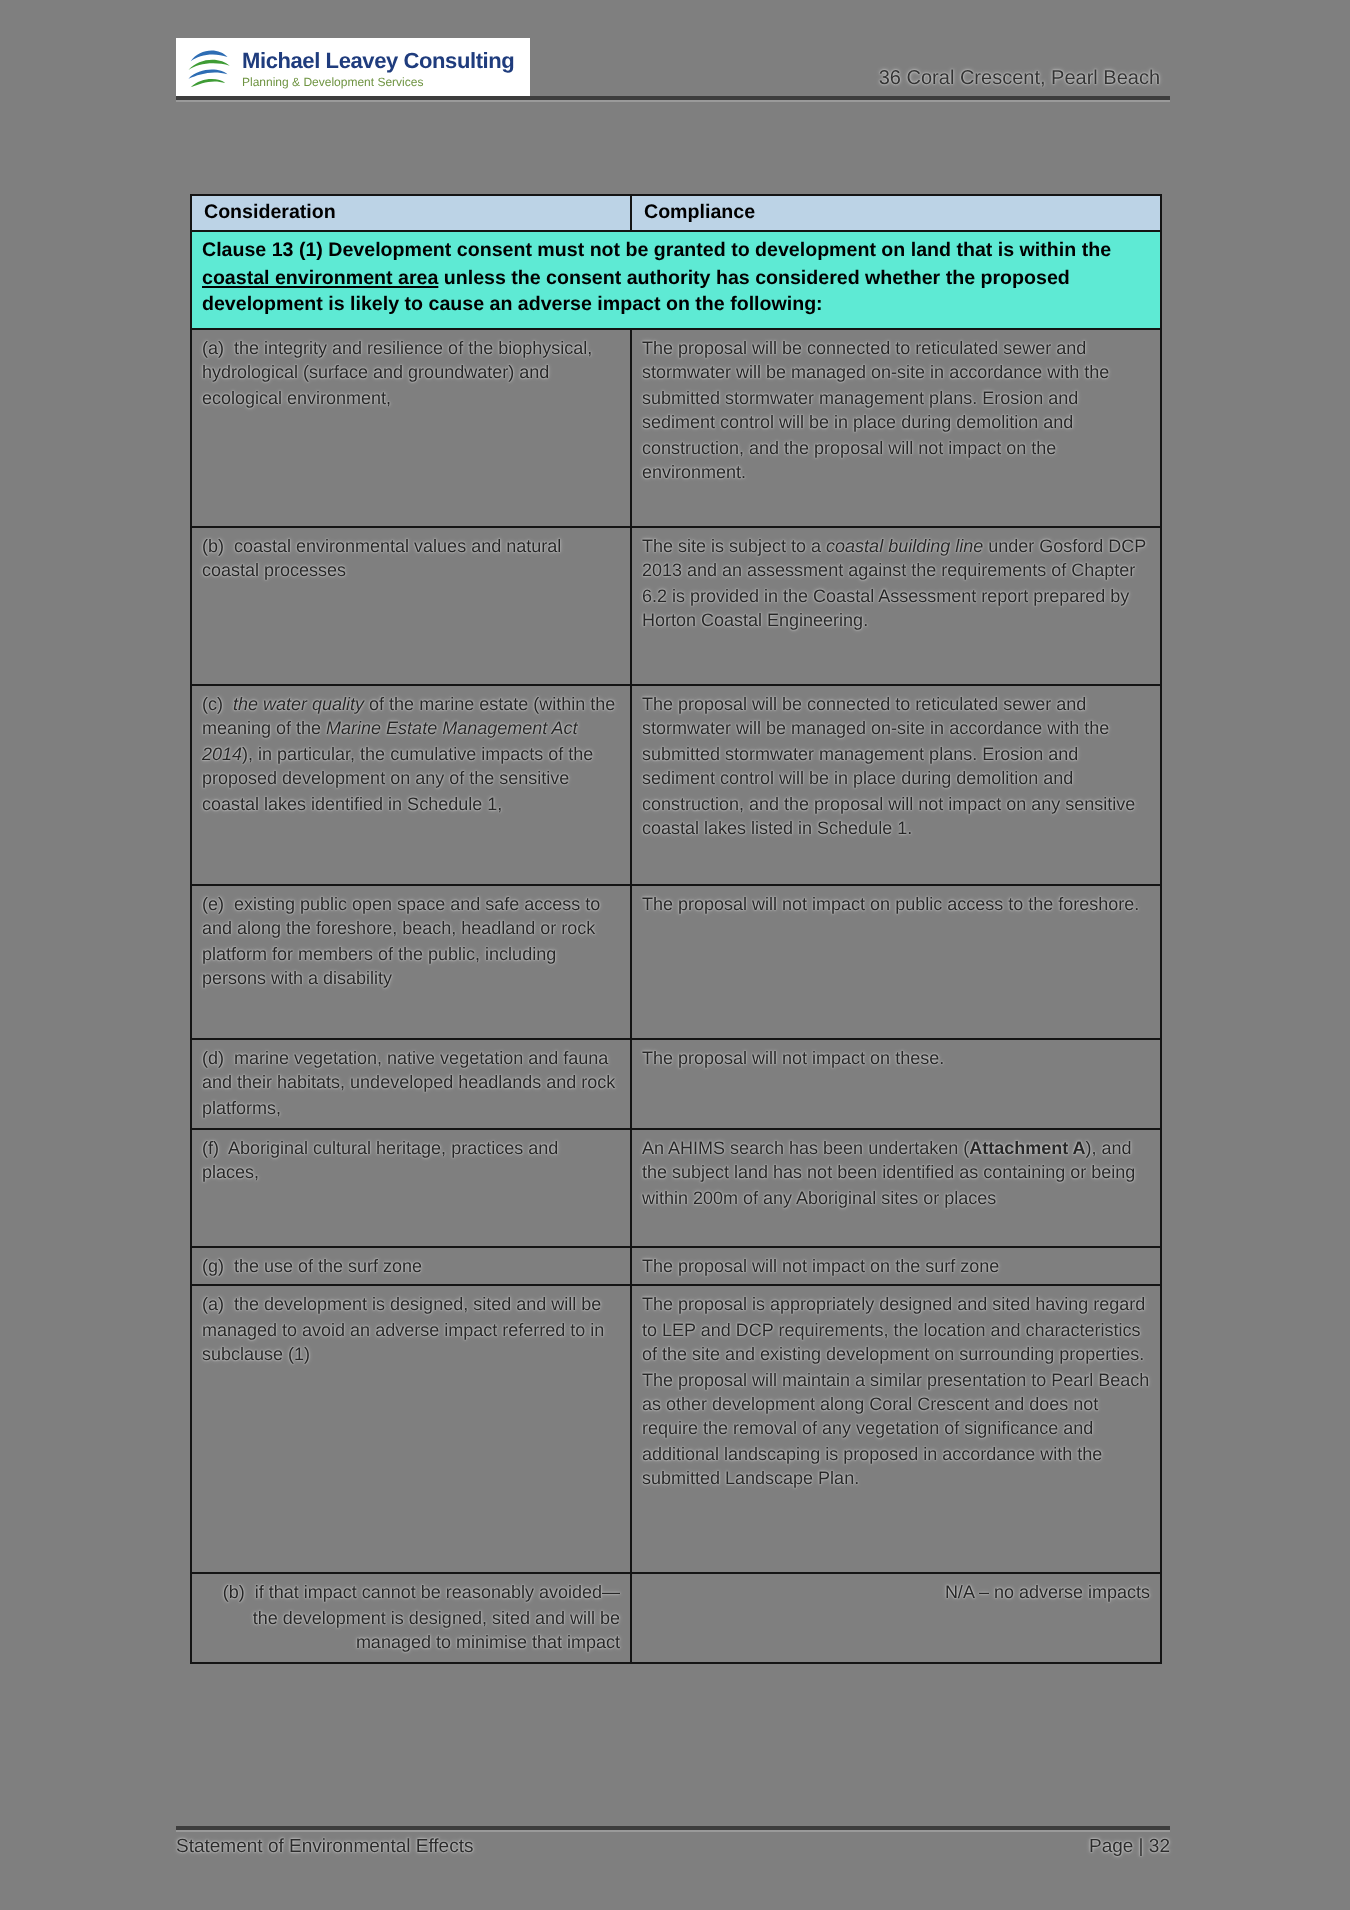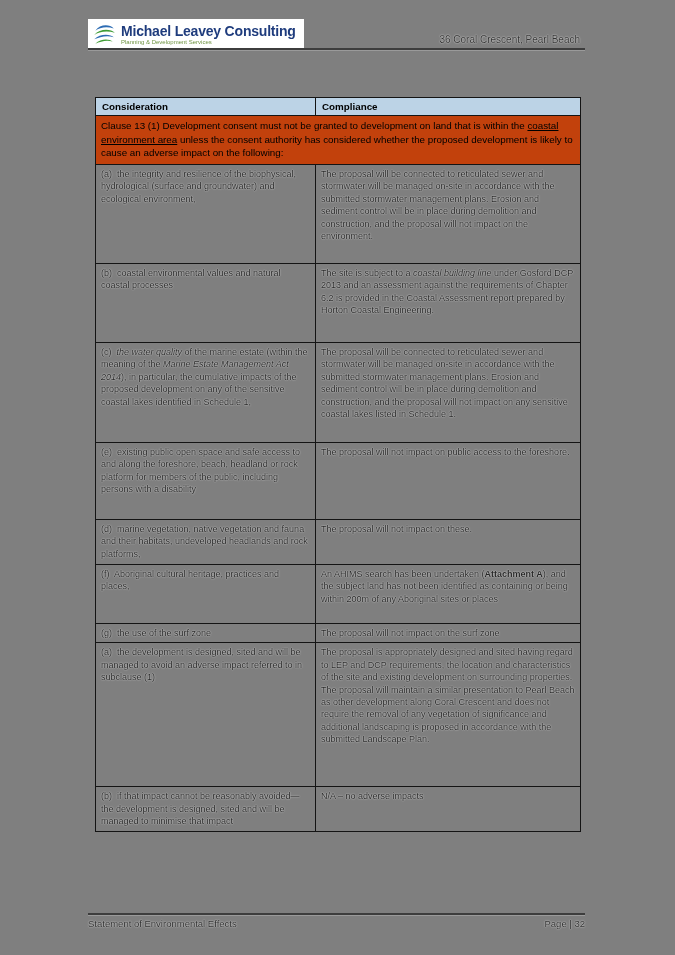--- a/index.html
+++ b/index.html
@@ -13,21 +13,21 @@
   
   .hdr-logo{
     position:absolute;left:88px;top:19px;
     background:#ffffff;
     display:flex;align-items:center;
     padding:2px 8px 2px 3px;
     height:28px;
   }
   .hdr-logo .swirl{width:26px;height:26px;flex:0 0 auto;margin-right:4px;}
   .logo-title{
-    font-size:14px;font-weight:bold;color:#1f3c7d;line-height:12px;letter-spacing:-0.2px;
+    font-size:11px;font-weight:bold;color:#1f3c7d;line-height:12px;letter-spacing:-0.2px;
   }
   .logo-tagline{
     font-size:6px;color:#6f9442;line-height:8px;margin-top:1px;
   }
   .hdr-project{
     position:absolute;right:95px;top:34px;
     font-size:10px;color:#333333;
     text-shadow:0 0 1px rgba(255,255,255,.8),0 0 2px rgba(255,255,255,.5);
   }
   .hdr-rule{
@@ -45,42 +45,42 @@
     padding:3px 5px;
     box-sizing:border-box;
     overflow:hidden;
   }
   tr.col-head td{
     background:#bcd3e6;color:#000;
     font-weight:bold;font-size:9.8px;line-height:13px;
     height:17px;padding:2px 6px;
   }
   tr.section-head td{
-    background:#c2410c;color:#000;
-    font-weight:normal;font-size:9.8px;line-height:13.6px;
+    background:#5eead4;color:#000;
+    font-weight:bold;font-size:9.8px;line-height:13.6px;
   }
   tr.body-row td{
     font-size:9px;line-height:12.4px;color:#262626;
     text-shadow:0 0 1px rgba(255,255,255,.8),0 0 2px rgba(255,255,255,.45);
   }
   .st-b{font-weight:bold;}
   .st-i{font-style:italic;}
   .st-u{text-decoration:underline;}
   
   tr.rh-c1 td{height:49px;}
   tr.rh-a  td{height:99px;}
   tr.rh-b  td{height:79px;}
   tr.rh-c  td{height:100px;}
   tr.rh-d  td{height:45px;}
   tr.rh-e  td{height:77px;}
   tr.rh-f  td{height:59px;}
   tr.rh-g  td{height:19px;}
   tr.rh-c2 td{height:36px;}
   tr.rh-2a td{height:144px;}
-  tr.rh-2b td{height:43px;}
+  tr.rh-2b td{height:43px;text-align:right;}
   
   .ftr-rule{
     position:absolute;left:88px;top:913px;width:497px;height:2px;
     background:#3d3d3d;border-bottom:1px solid #9a9a9a;
   }
   .ftr-text{
     position:absolute;left:88px;top:918px;width:497px;
     display:flex;justify-content:space-between;
     font-size:9.5px;color:#2b2b2b;
     text-shadow:0 0 1px rgba(255,255,255,.8),0 0 2px rgba(255,255,255,.5);

